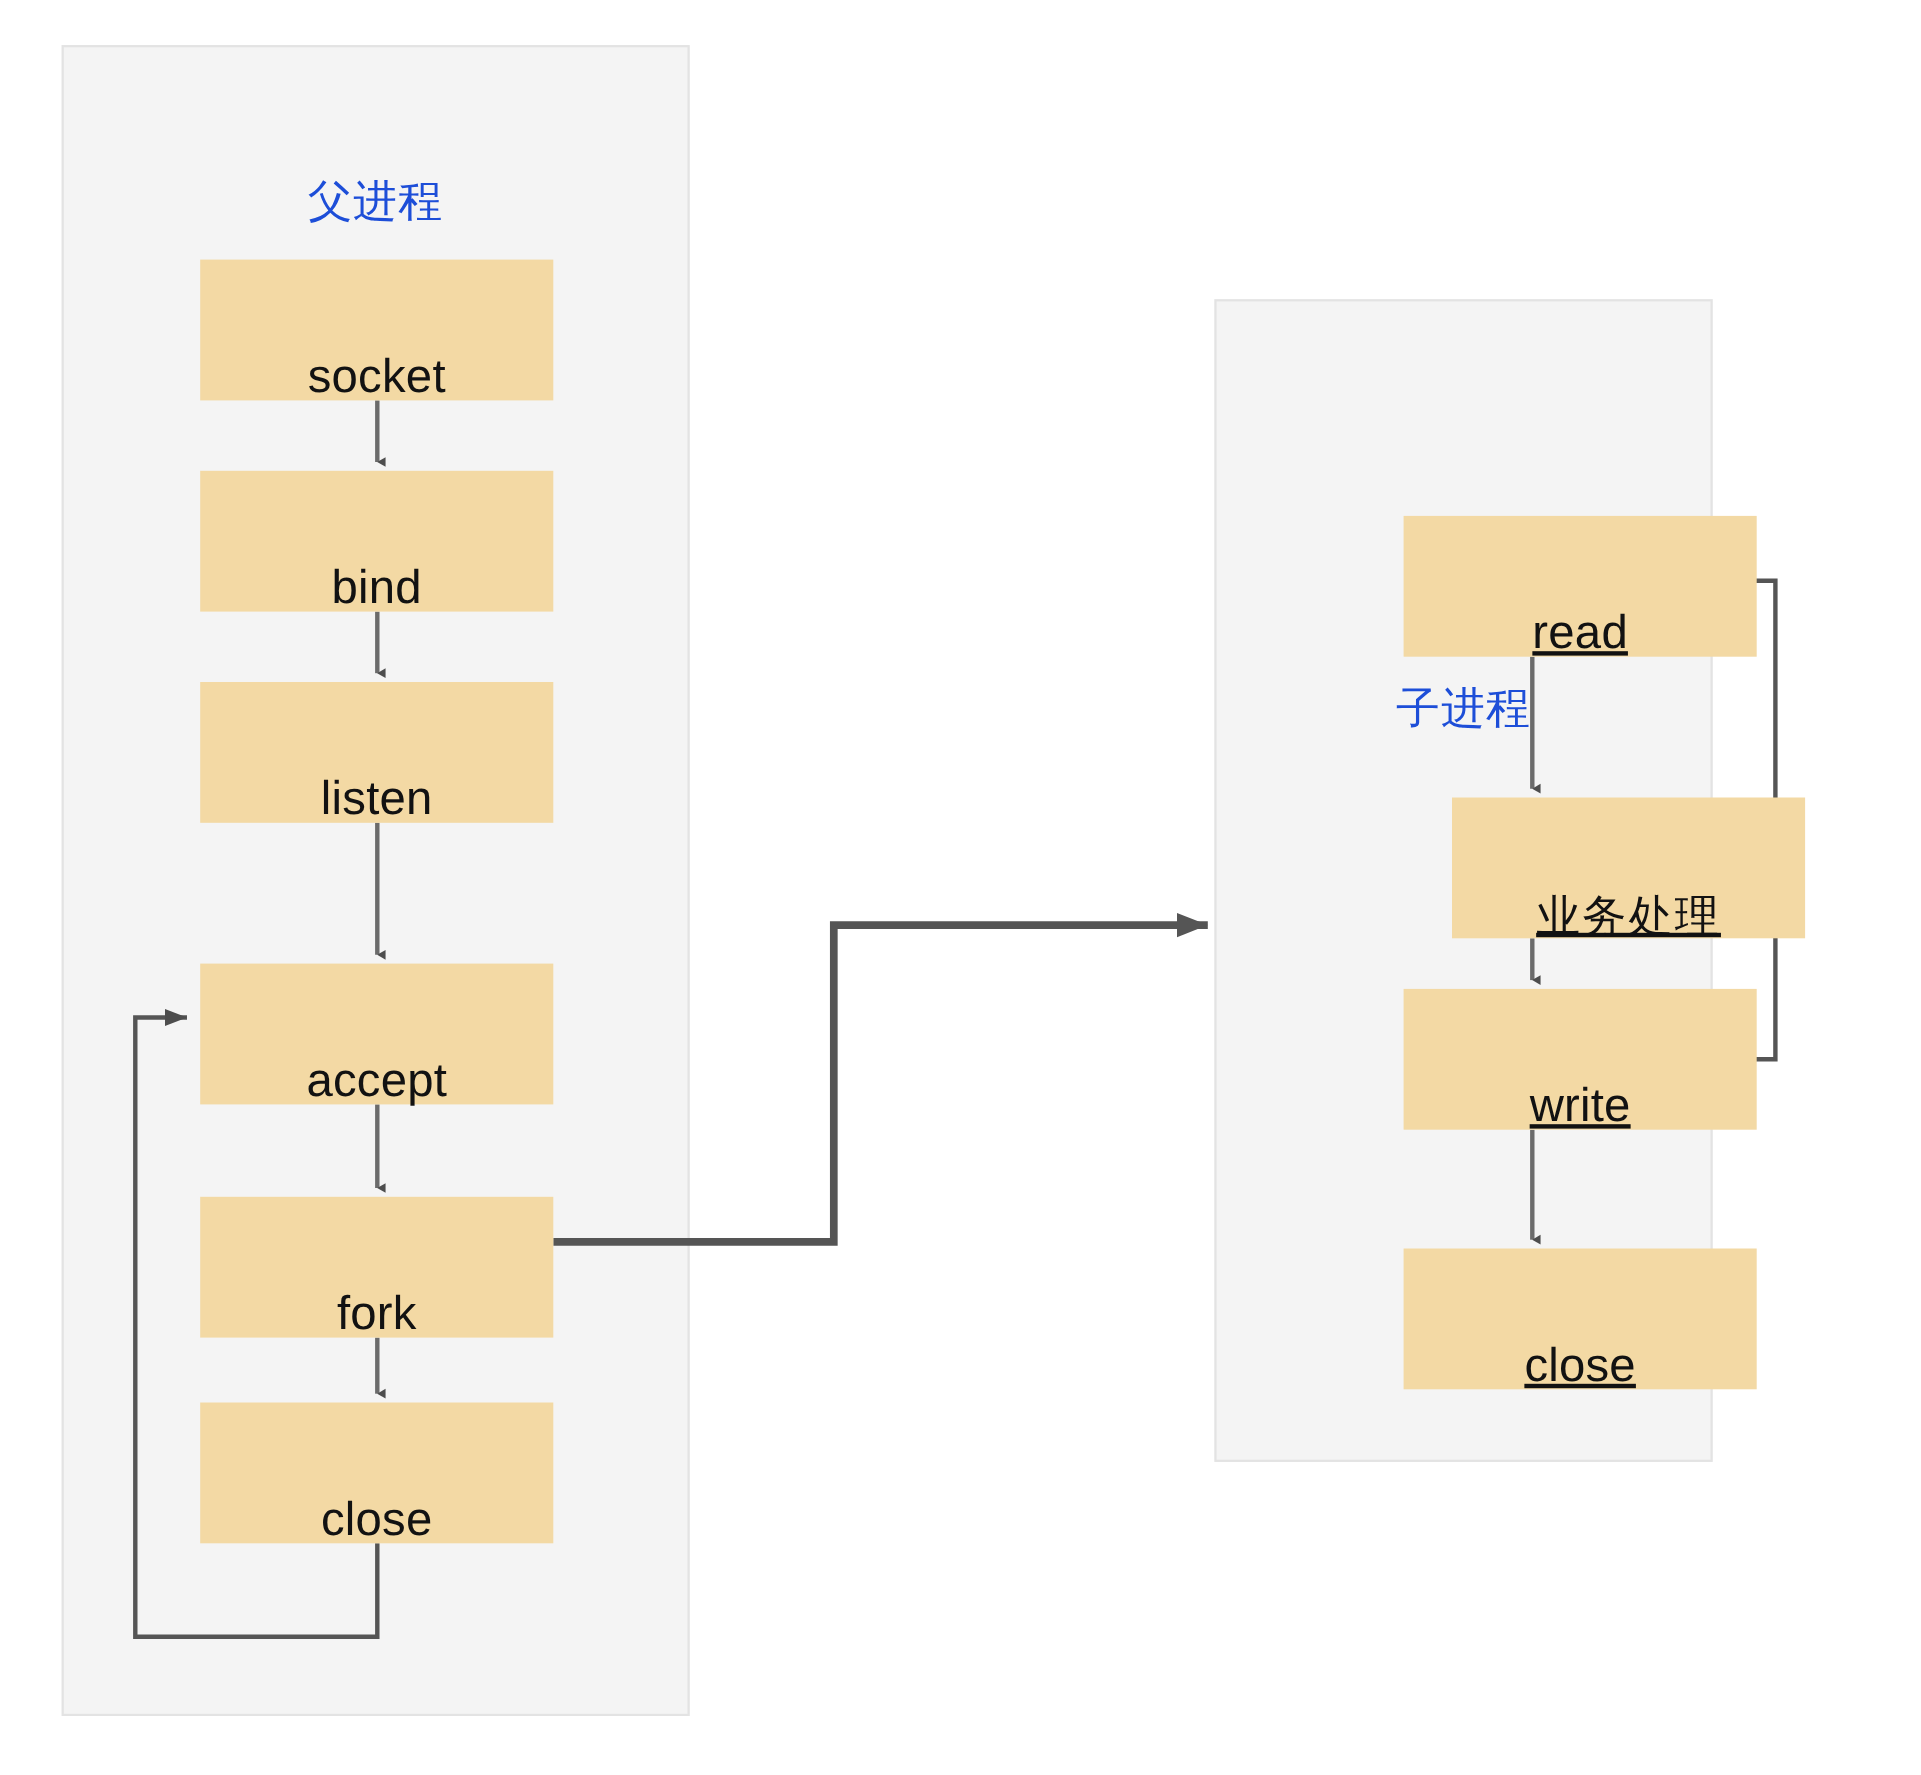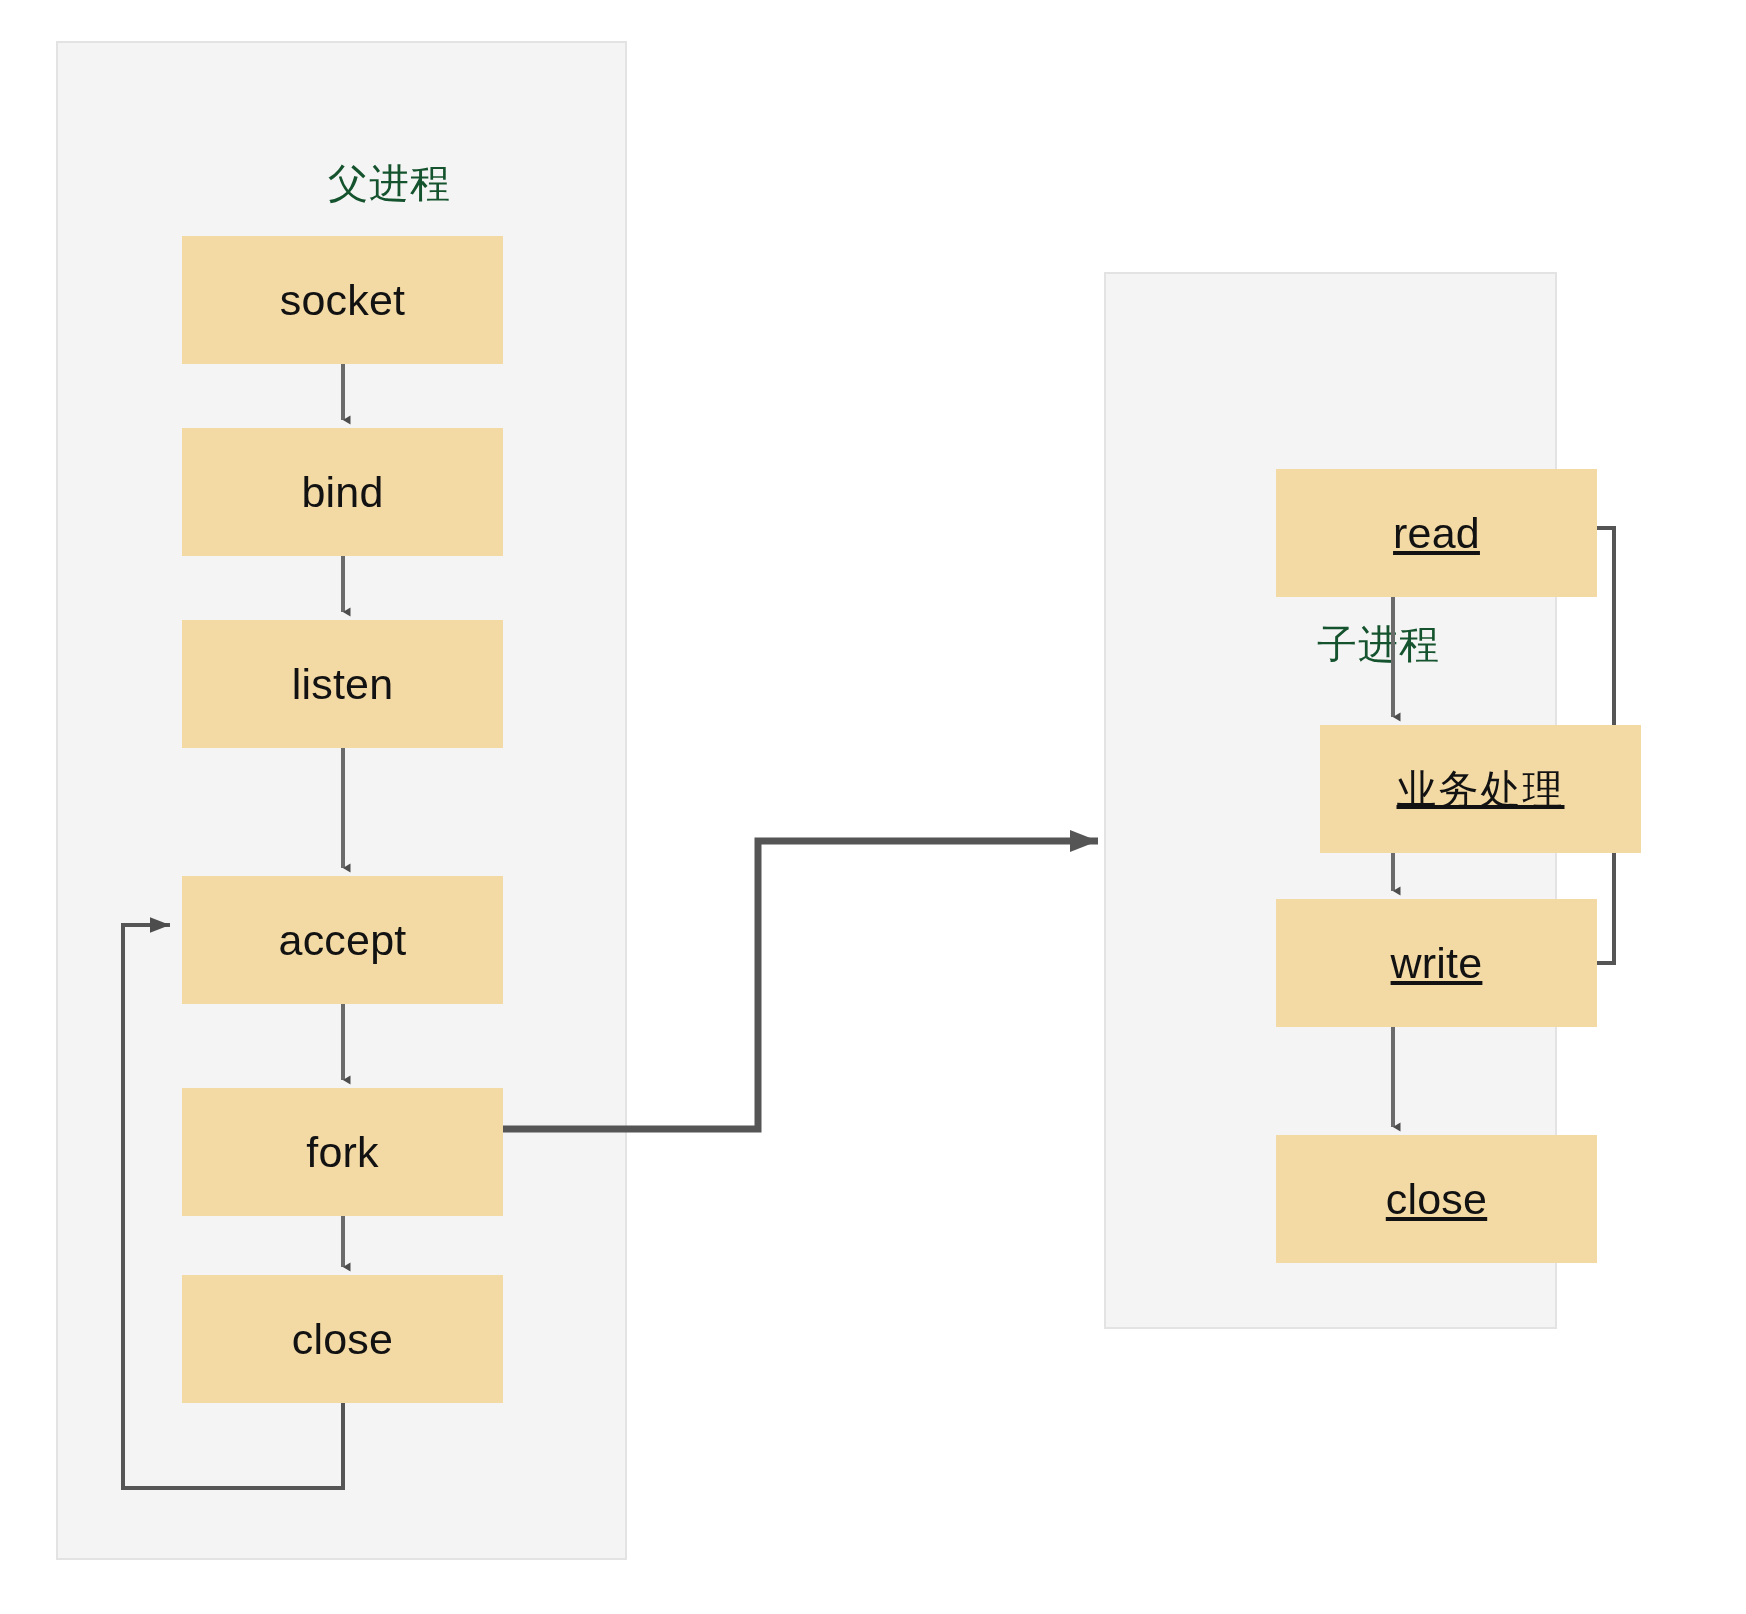--- a/index.html
+++ b/index.html
@@ -33,37 +33,36 @@
   #lane-child {
     left: 1104px;
     top: 272px;
     width: 453px;
     height: 1057px;
   }
   .lane-title {
     position: absolute;
     width: 100%;
     text-align: center;
-    color: #14532d;
+    color: #1d4ed8;
     font-size: 40px;
     line-height: 1;
     letter-spacing: 1px;
-    padding-left: 48px;
   }
   #title-parent { top: 120px; }
   #title-child  { top: 350px; }
 
   .node {
     position: absolute;
     width: 321px;
     height: 128px;
     background: #f3d9a4;
     box-sizing: border-box;
     display: flex;
-    align-items: center;
+    align-items: flex-end;
     justify-content: center;
     color: #121212;
     font-size: 43px;
     line-height: 1;
     letter-spacing: 0.2px;
   }
   .node.cjk { font-size: 40px; letter-spacing: 2px; margin-left: 44px; }
 
   
   .col-p { left: 182px; }

